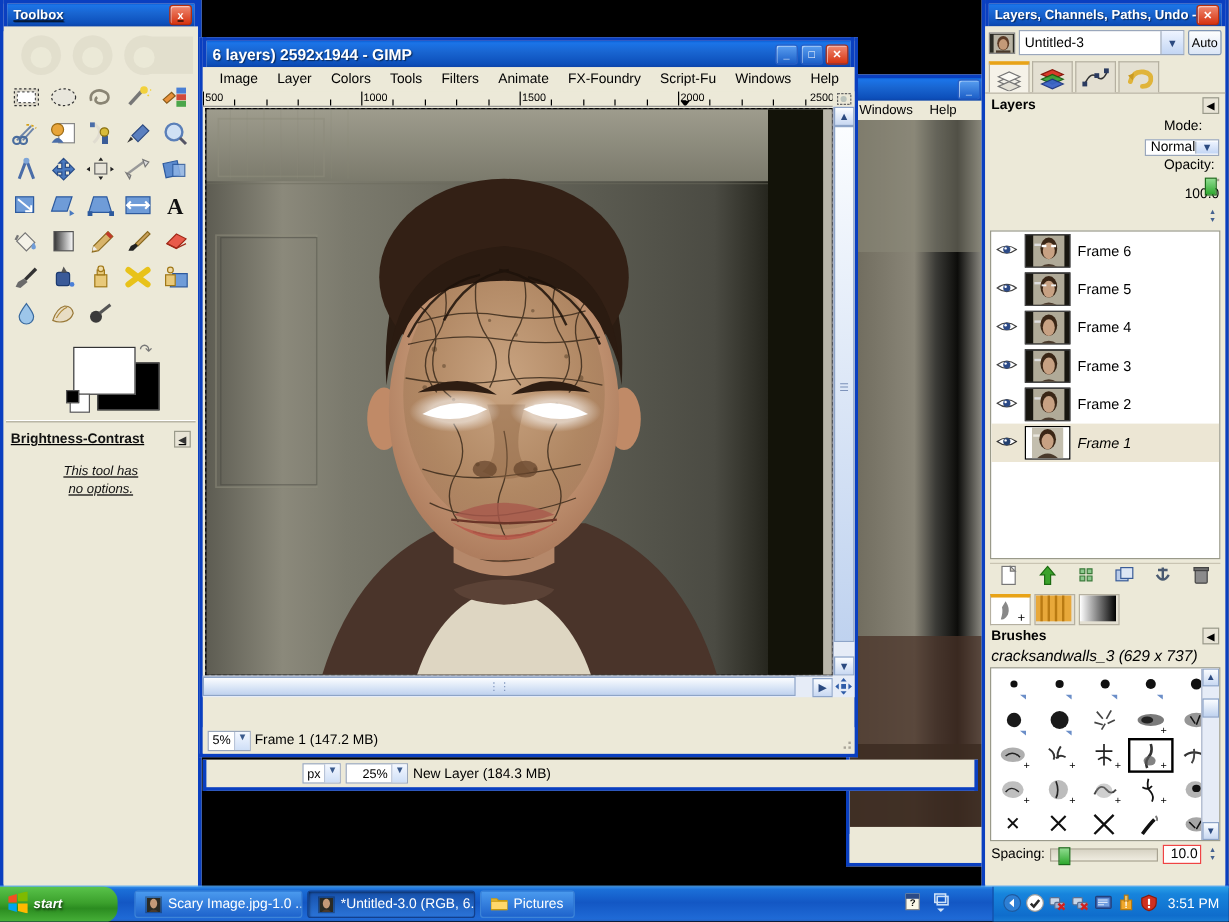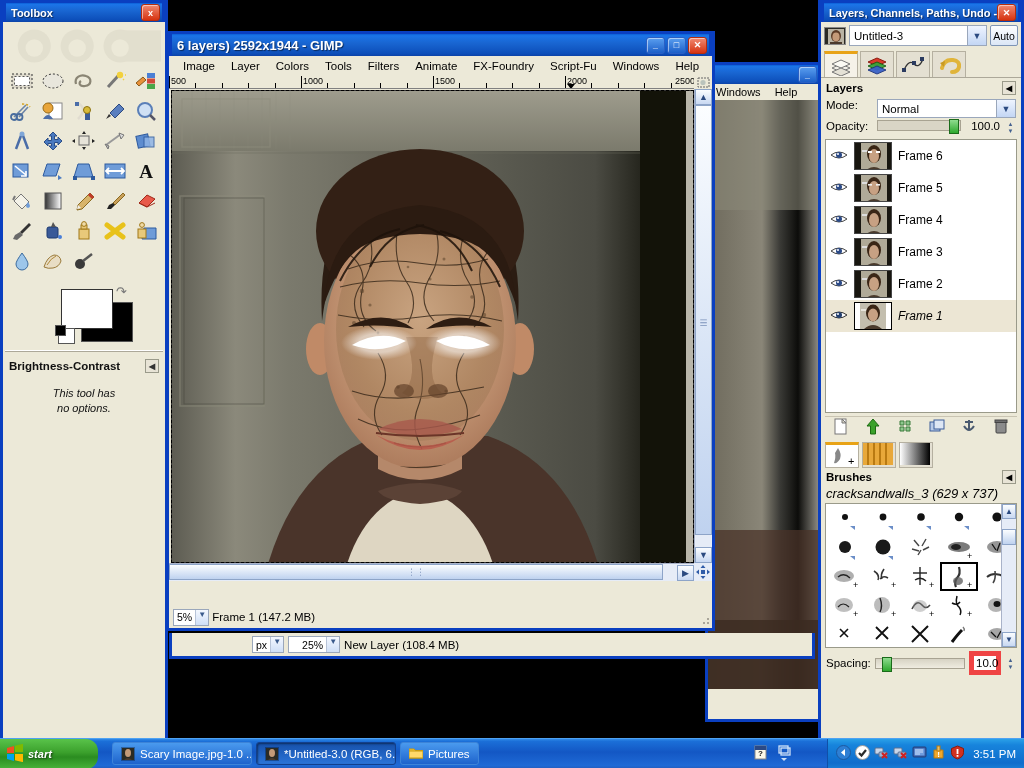--- a/index.html
+++ b/index.html
@@ -26,21 +26,21 @@
   .tbtns { display:flex; gap:2px; padding-right:2px; }
   .tbtn {
     width:19px;height:17px;border:1px solid #2a5fc4;border-radius:3px;
     background: linear-gradient(180deg,#5a9ff0,#1c5fc8);
     display:flex;align-items:center;justify-content:center;color:#fff;font-size:9px;font-weight:bold;
     box-shadow: inset 1px 1px 0 rgba(255,255,255,.5);
   }
   .tbtn.close { background: linear-gradient(180deg,#f08a72,#d63310); border-color:#b82d0c; }
 
   
-  #toolbox { left:0; top:0; width:168px; height:740px; }
+  #toolbox { left:0; top:0; width:168px; height:740px;text-decoration:underline; }
   #toolbox .xptitle { font-size:11px; }
   .tb-body { background:#ece9d8; height:100%; padding:0; position:relative;}
   .wilber {
     height:38px; margin:4px 4px 0 4px; background:#ece9d8;
     display:flex; align-items:center; overflow:hidden;
   }
   .wilber svg { opacity:.45; }
   .toolgrid { display:grid; grid-template-columns: repeat(5, 1fr); padding:2px 4px; }
   .toolcell { height:30px; display:flex; align-items:center; justify-content:center; cursor:default; }
   .toolcell svg { display:block; }
@@ -95,21 +95,21 @@
   .dock-imgsel .thumb { width:22px; height:18px; border:1px solid #888; overflow:hidden; }
   .dock-imgsel .selbox { flex:1; display:flex; align-items:center; border:1px solid #9aa7bb; background:#fff; height:21px; font-size:11.5px;}
   .dock-imgsel .selbox .v { padding-left:4px; flex:1; }
   .dock-imgsel .selbox .arr { width:19px; background:linear-gradient(180deg,#eef4ff,#c3d6f4); border-left:1px solid #9aa7bb; text-align:center; color:#2b4a80; font-size:9px; height:100%; display:flex;align-items:center;justify-content:center;}
   .dock-imgsel .autobtn { width:28px;height:21px; border:1px solid #7f95b5; background:linear-gradient(180deg,#fdfefe,#dbe6f6); font-size:10.5px; display:flex;align-items:center;justify-content:center;border-radius:2px;}
   .dock-tabs { display:flex; gap:2px; padding:2px 3px 0 3px; border-bottom:1px solid #aca899;}
   .dtab { width:34px; height:26px; border:1px solid #b5b0a0; border-bottom:none; background:#e4e0d2; display:flex;align-items:center;justify-content:center; }
   .dtab.active { background:#f5f2e8; border-top:3px solid #e8a317; }
   .panel-hdr { display:flex; align-items:center; padding:3px 5px; font-weight:bold; font-size:11.5px;}
   .panel-hdr .arrowbtn { margin-left:auto; width:14px;height:14px;border:1px solid #9a9a8a;background:#e8e4d6;display:flex;align-items:center;justify-content:center;font-size:8px;}
-  .row { display:flex; align-items:flex-start; padding:1px 5px; font-size:11.5px; gap:5px; }
+  .row { display:flex; align-items:flex-end; padding:1px 5px; font-size:11.5px; gap:5px;flex-direction:column; }
   .row .lab { width:46px; }
   .opacity-track { flex:1; height:11px; background:linear-gradient(180deg,#d7d3c4,#efece0); border:1px solid #a8a392; position:relative;}
   .opacity-fill { position:absolute; left:0;top:0;bottom:0; width:100%; background:#d9d5c6;}
   .opacity-knob { position:absolute; top:-2px; width:10px; height:15px; background:linear-gradient(180deg,#8fdc8f,#2ea82e); border:1px solid #1a6b1a;}
   .spin { width:11px; display:flex; flex-direction:column; }
   .spin div { height:7px; display:flex;align-items:center;justify-content:center;font-size:6px;color:#44618f;}
   .lock-sw { width:15px;height:15px;border:1px solid #8f99ab;background:#fff;}
   .lock-sw.checker { background-image: linear-gradient(45deg,#999 25%,transparent 25%,transparent 75%,#999 75%),linear-gradient(45deg,#999 25%,#ccc 25%,#ccc 75%,#999 75%); background-size:6px 6px; background-position:0 0,3px 3px;}
   .layers-list { margin:4px 4px 0 4px; background:#fff; border:1px solid #9a9a8a; height:274px; overflow:hidden;}
   .layer-row { display:flex; align-items:center; height:32px; padding-left:4px; gap:6px;}
@@ -706,21 +706,21 @@
 
   <div style="position:absolute;left:169px;top:633px;width:646px;height:26px;background:#ece9d8;border:3px solid #0a3fc0;border-top:none;display:flex;align-items:center;gap:4px;padding-left:80px;">
     <div class="combo">
       <span class="cval">px</span>
       <span class="carr">▼</span>
     </div>
     <div class="combo" style="width:52px;justify-content:flex-end;">
       <span class="cval" style="flex:1;text-align:right;">25%</span>
       <span class="carr">▼</span>
     </div>
-    <span style="font-size:11.5px;">New Layer (108.4 MB)</span>
+    <span style="font-size:11.5px;">New Layer (184.3 MB)</span>
   </div>
 
   <div id="dock" class="xpwin">
     <div class="xptitle">
       <div class="tt" style="font-size:11px;">Layers, Channels, Paths, Undo -...</div>
       <div class="tbtns">
         <div class="tbtn close">✕</div>
       </div>
     </div>
     <div class="dock-body">
@@ -1181,21 +1181,21 @@
           <div style="height:16px;margin-top:10px;background:linear-gradient(180deg,#fbfdff,#bfd2ef);border:1px solid #8da4c8;"></div>
           <div style="position:absolute;bottom:0;left:0;right:0;height:15px;background:linear-gradient(180deg,#fbfdff,#c8d8f2);border:1px solid #8da4c8;display:flex;align-items:center;justify-content:center;color:#2b4a80;font-size:8px;">▼</div>
         </div>
       </div>
 
       <div class="spacing-row">
         <span>Spacing:</span>
         <div class="opacity-track" style="flex:1;">
           <div class="opacity-knob" style="left:6px;"></div>
         </div>
-        <span style="width:32px;text-align:right;border:5px solid #ef4444;background:#fff;padding:1px 2px;">10.0</span>
+        <span style="width:32px;text-align:right;border:1px solid #ef4444;background:#fff;padding:1px 2px;">10.0</span>
         <div class="spin">
             <div>▲</div>
             <div>▼</div>
           </div>
       </div>
 
     </div>
   </div>
 
   <div id="taskbar">

